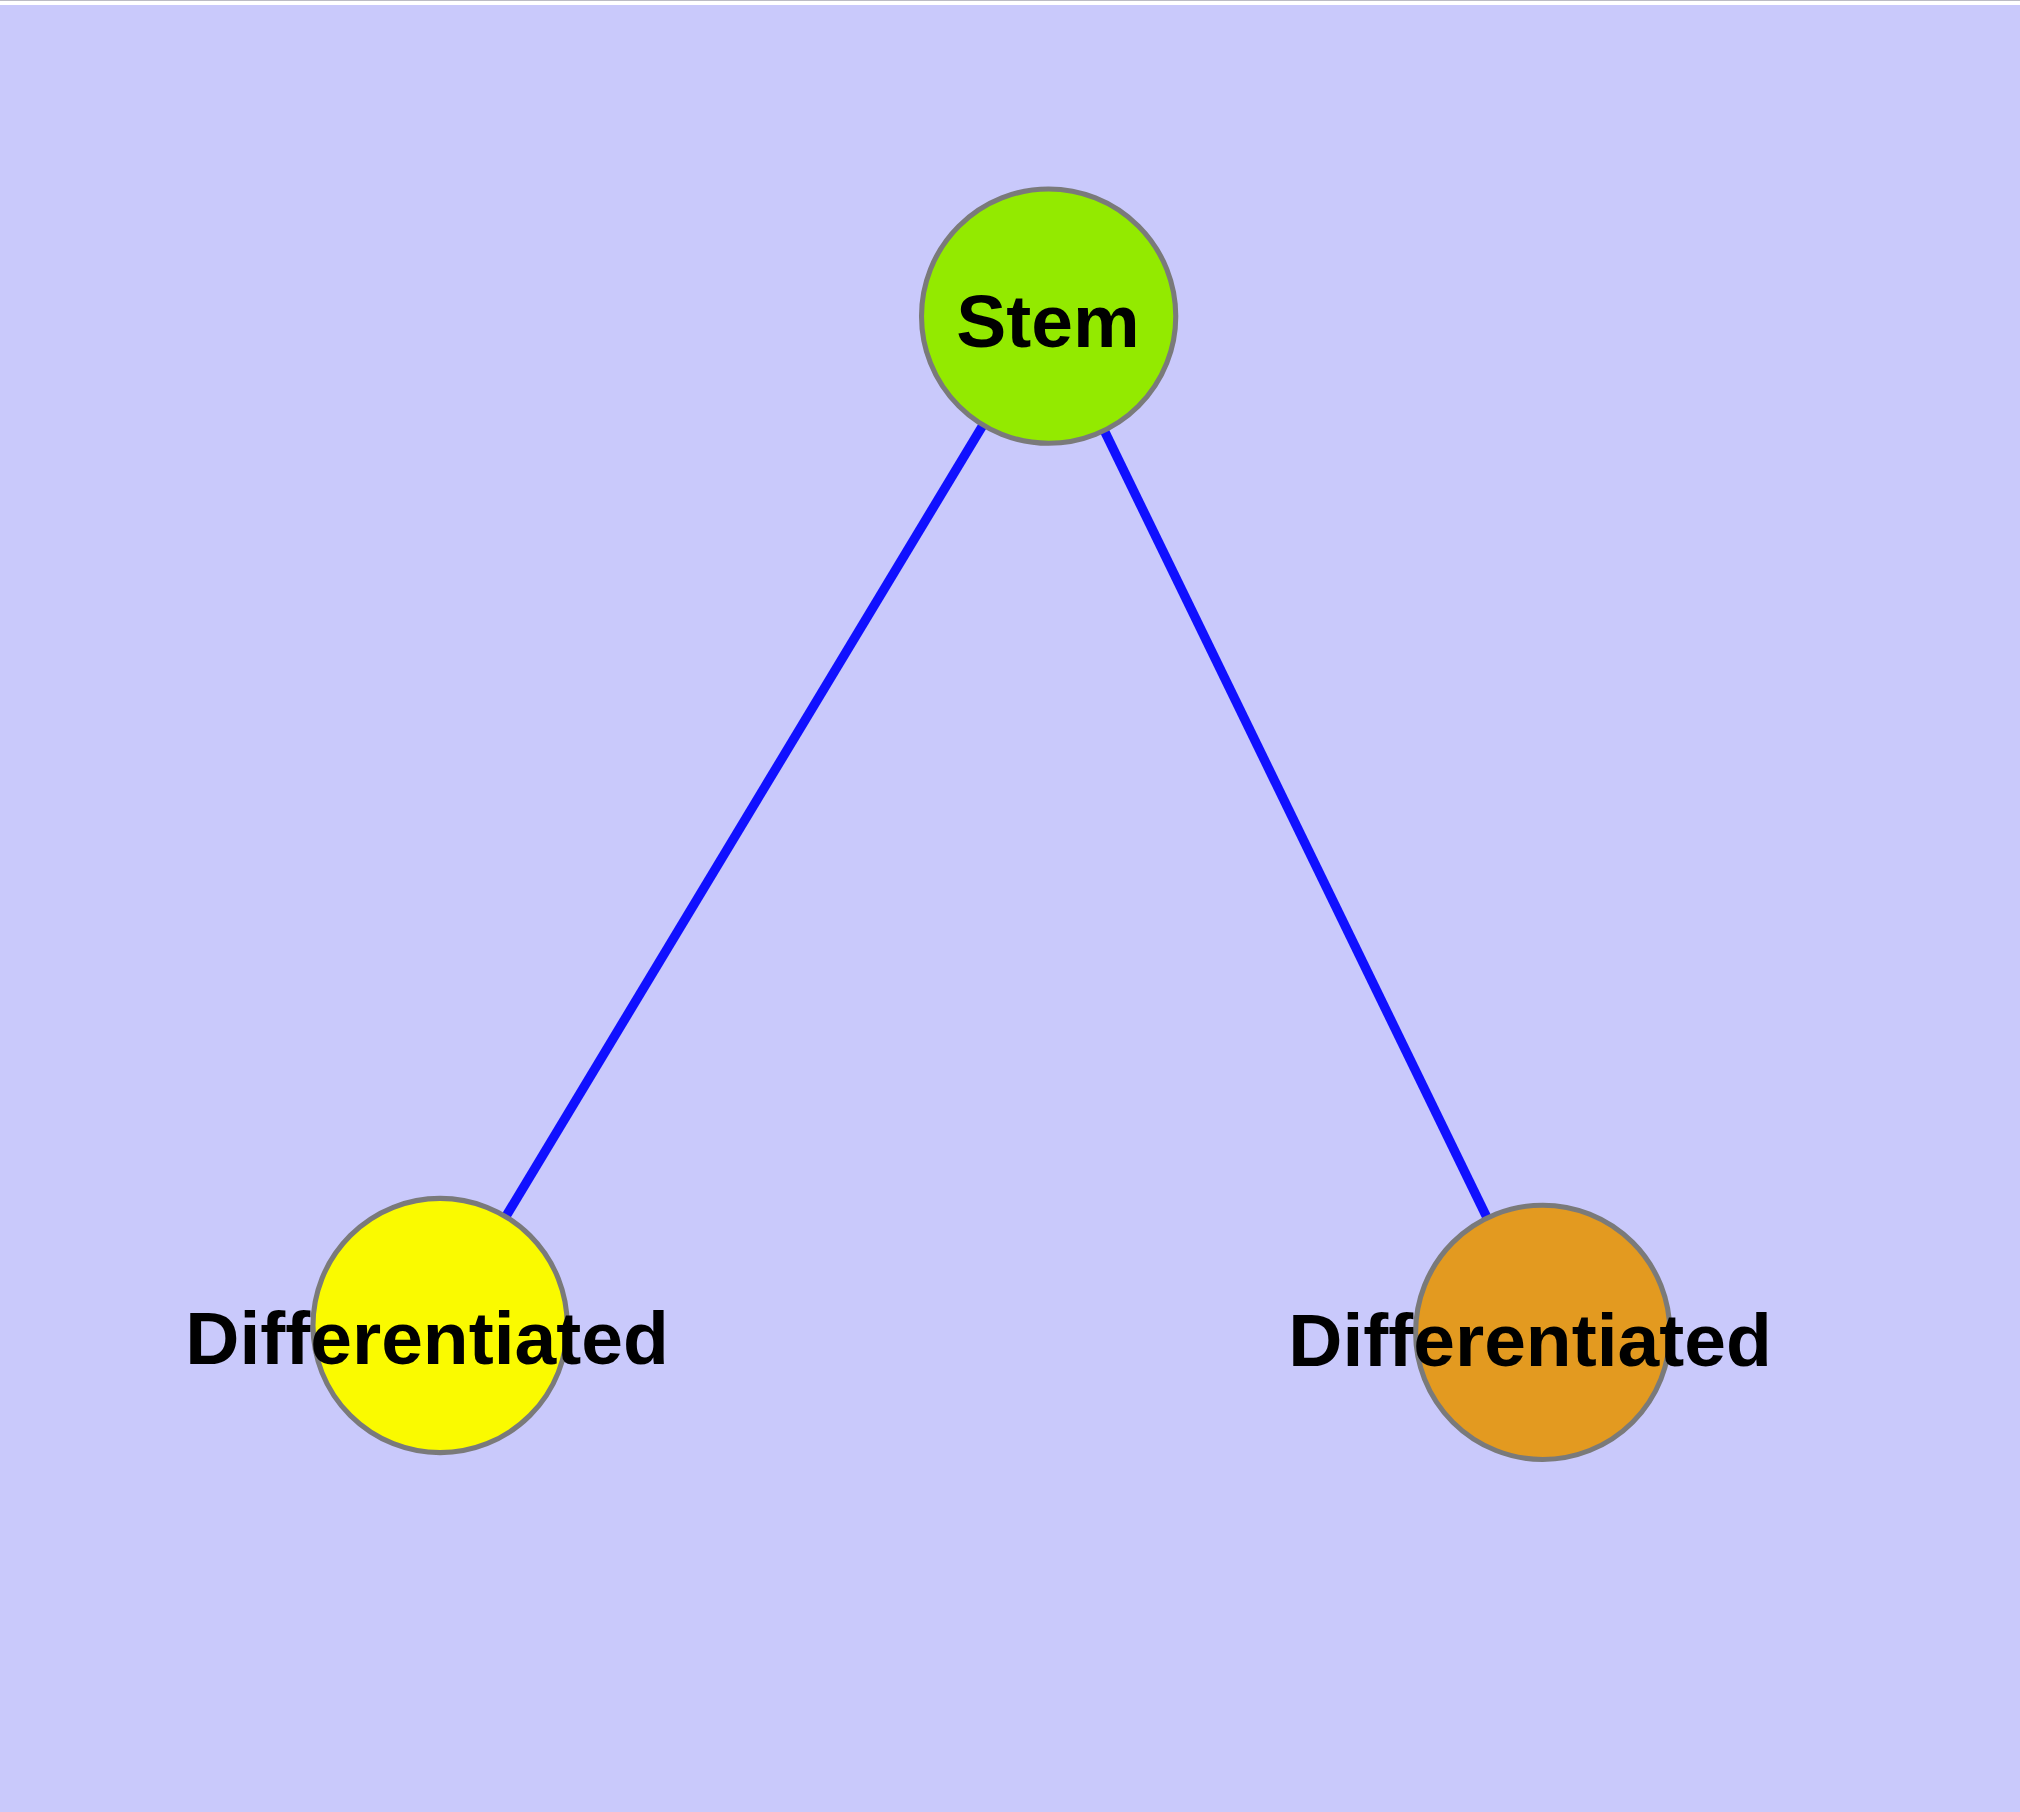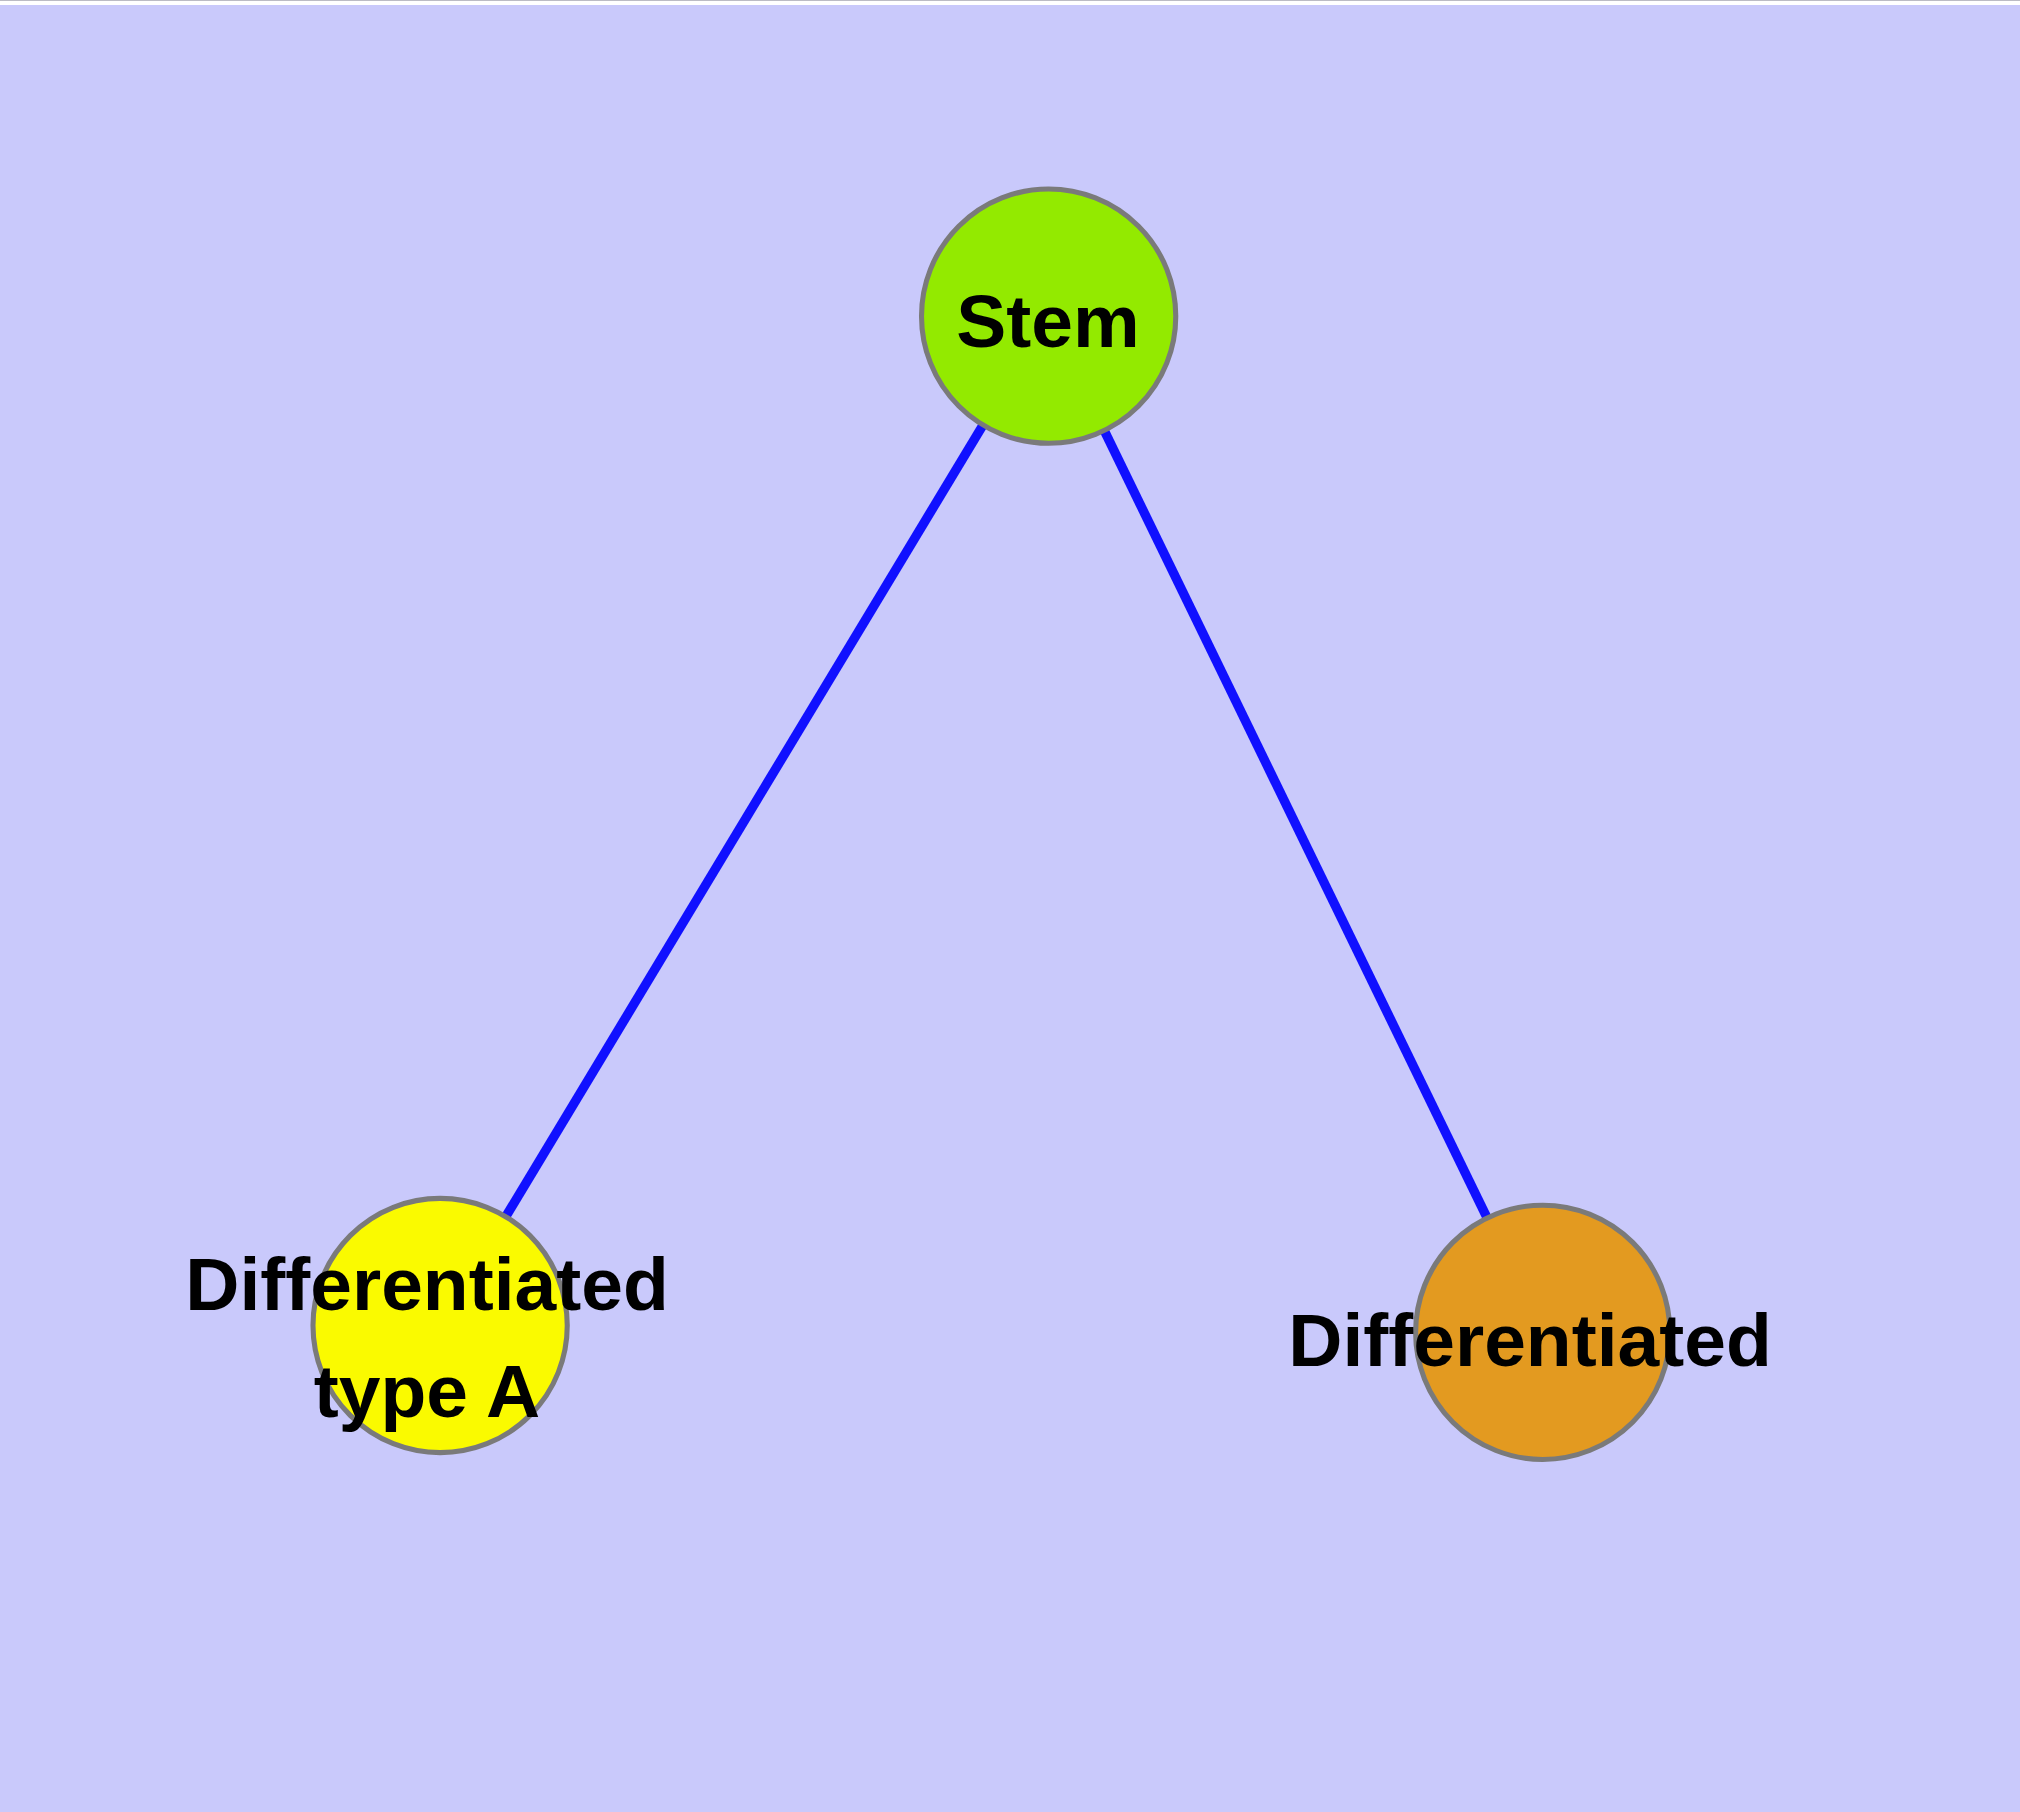--- a/index.html
+++ b/index.html
@@ -60,21 +60,20 @@
 
     <circle cx="1820" cy="1572" r="150" fill="#e39a20" stroke="#7a7a7a" stroke-width="6"></circle>
   </svg>
 
   <div class="node-label" style="color: rgb(0, 0, 0); left: 1048px; top: 321px;">
     <span class="line">Stem</span>
   </div>
 
   <div class="node-label" style="color: rgb(0, 0, 0); left: 427px; top: 1338px;">
     <span class="line">Differentiated</span>
-    <span class="line">type A</span>
   </div>
 
   <div class="node-label" style="color: rgb(0, 0, 0); left: 1530px; top: 1340px;">
     <span class="line">Differentiated</span>
   </div>
 
 </div>
 
 
 </body></html>

